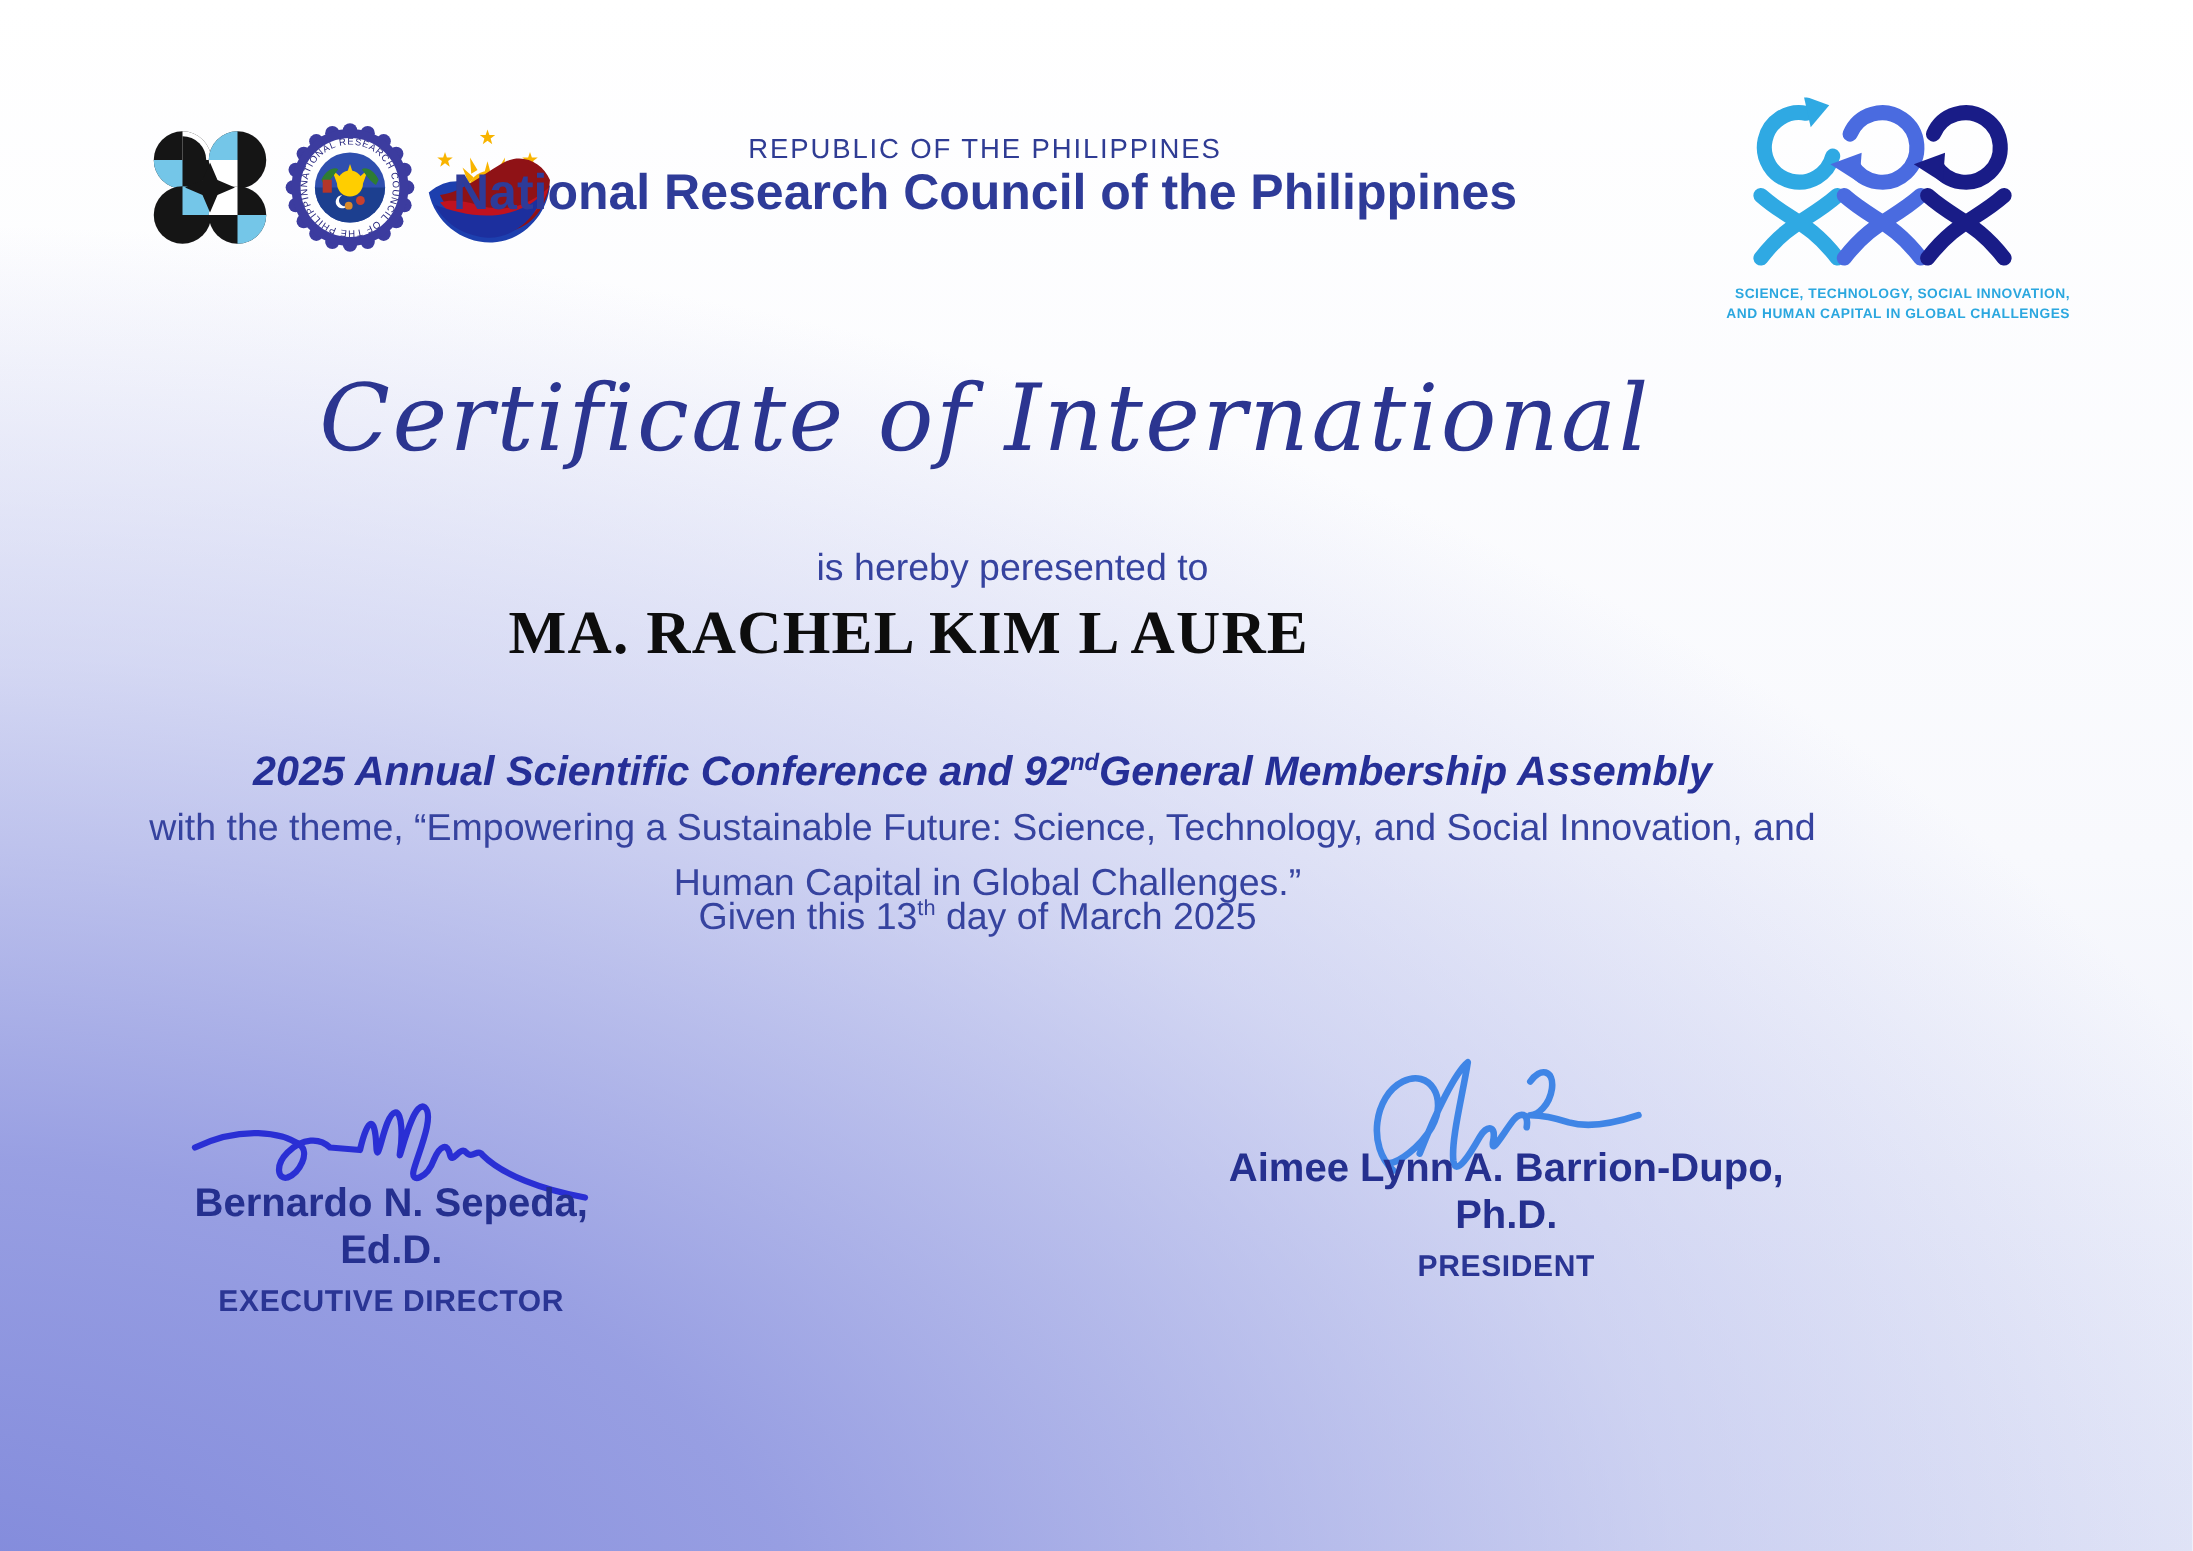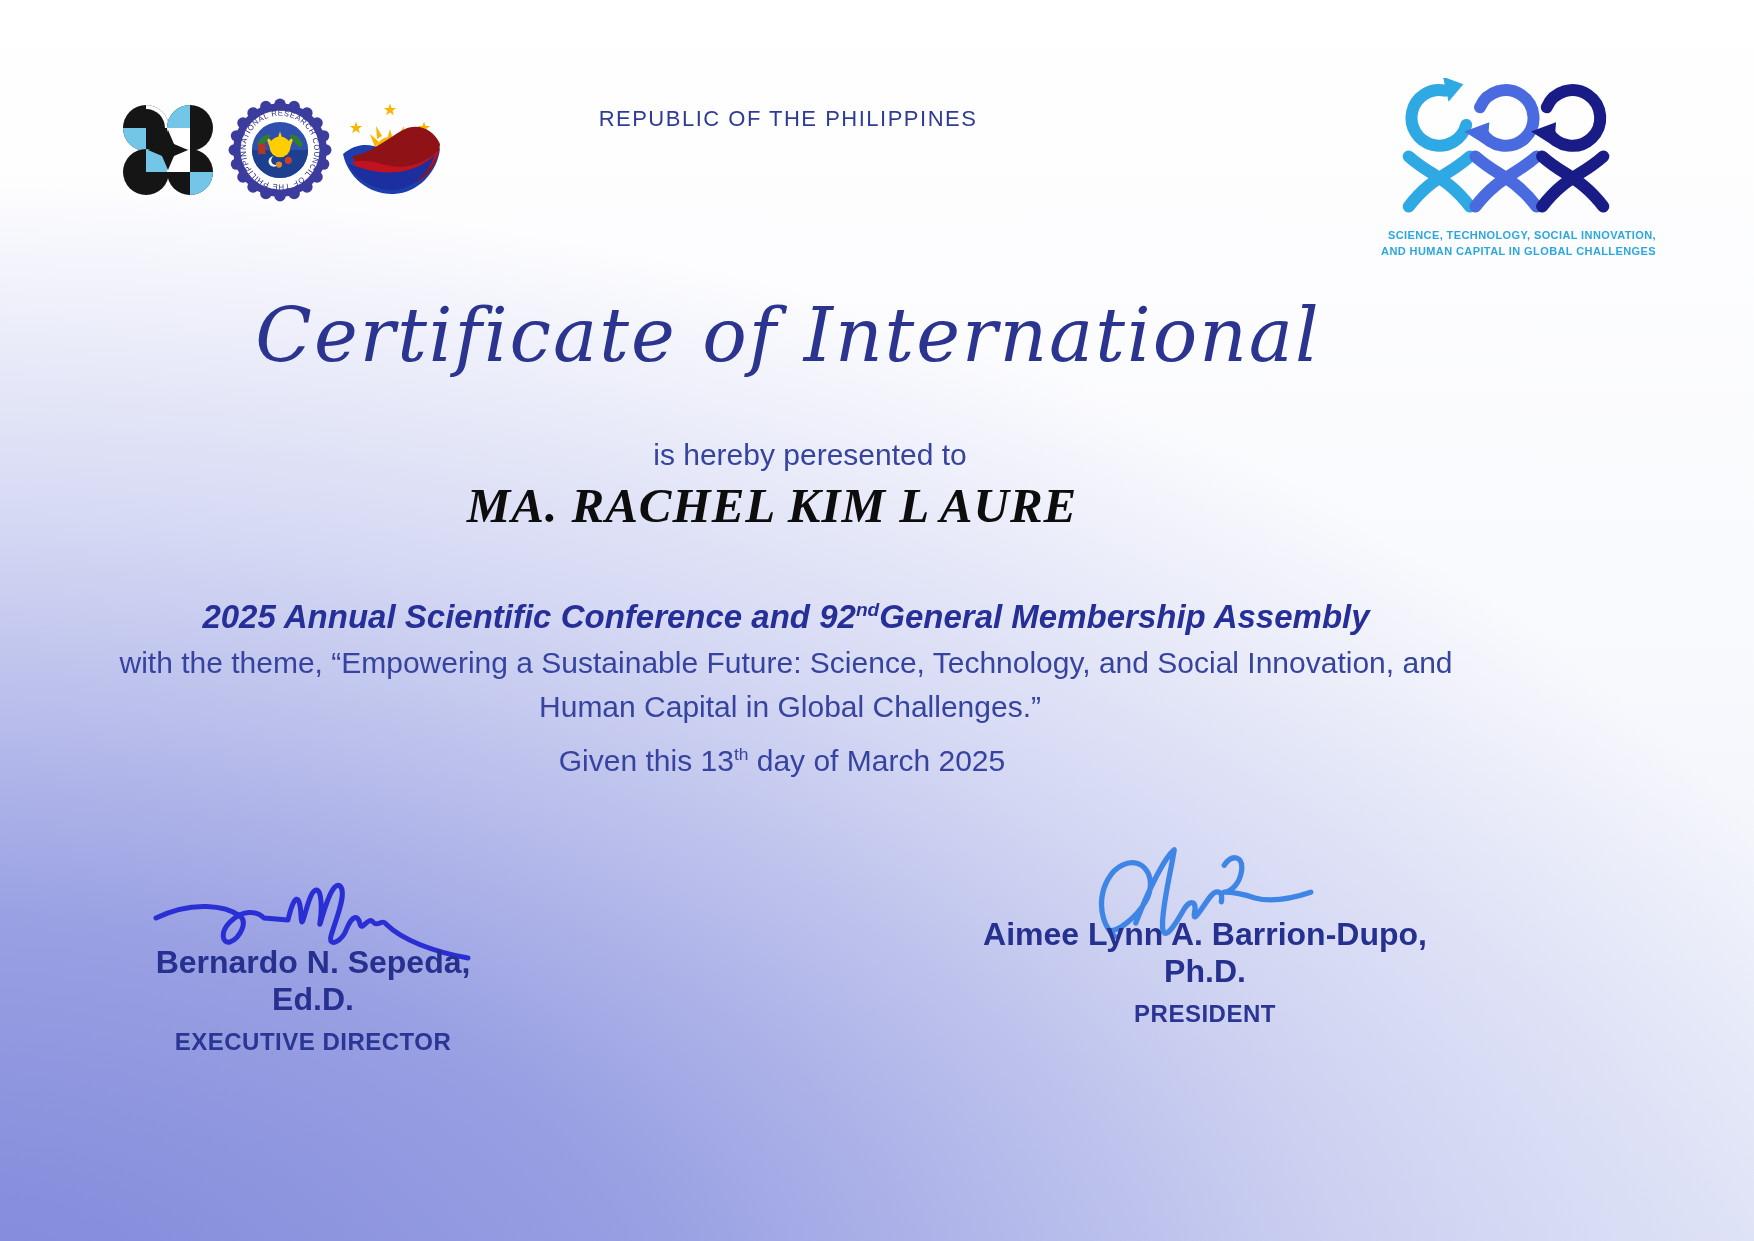--- a/index.html
+++ b/index.html
@@ -24,29 +24,29 @@
   .hdr-council { font-size:40px; font-weight:700; color:#2e3b98; }
 
   .logo-right { position:absolute; left:1356px; top:78px; width:300px; text-align:right; }
   .logo-right svg { display:block; margin:0 auto; }
   .tagline { margin-top:8px; color:#2ba7df; font-size:11px; font-weight:700; letter-spacing:0.4px; line-height:1.45; }
 
   
   .title { left:788px; top:292px; font-family:"DejaVu Serif", serif; font-style:italic; font-weight:400;
            font-size:74px; color:#2b3590; letter-spacing:2px; }
   .presented { left:810px; top:438px; font-size:31px; color:#36439f; }
-  .recipient { left:772px; top:477px; font-family:"Liberation Serif", serif; font-weight:700;
-               font-size:49px; color:#0d0d0d; letter-spacing:1px;font-style:italic; }
+  .recipient { left:727px; top:477px; font-family:"Liberation Serif", serif; font-weight:700;
+               font-size:49px; color:#0d0d0d; letter-spacing:1px; }
   .body-line { color:#36439f; font-size:30px; }
   .participation { left:790px; top:560px; }
   .event-line { left:786px; top:598px; font-size:33px; font-weight:700; font-style:italic; color:#252f97; }
   .event-line sup { font-size:0.58em; vertical-align:super; }
   .theme1 { left:786px; top:646px; }
   .theme2 { left:790px; top:690px; }
-  .date-line { left:782px; top:744px; }
+  .date-line { left:782px; top:716px; }
   .date-line sup, .sup-sm { font-size:0.58em; vertical-align:super; }
   .venue { left:790px; top:788px; }
 
   
   .sig-block { position:absolute; text-align:center; }
   .sig-left { left:128px; top:866px; width:370px; }
   .sig-right { left:955px; top:838px; width:500px; }
   .sig-scribble { display:block; margin:0 auto -22px auto; }
   .sig-right .sig-scribble { margin-bottom:-38px; }
   .sig-name { font-size:32px; font-weight:700; color:#25308f; }
@@ -133,20 +133,21 @@
         <path d="M1,54 C20,38 38,46 55,57 C72,67 86,63 98,48 C96,72 76,93 52,94 C28,95 6,78 1,54 Z" fill="#1d3fae"></path>
         <path d="M98,44 C92,30 76,22 61,30 C46,38 28,54 10,56 C18,72 34,84 52,86 C78,88 96,70 98,44 Z" fill="#8f1216"></path>
         <path d="M97,50 C80,66 60,70 40,64 C28,60 16,60 10,62 C20,74 38,84 55,84 C76,83 92,68 97,50 Z" fill="#c1121f"></path>
         <path d="M6,64 C24,70 44,76 66,70 C80,66 88,60 93,54 C87,76 66,92 46,90 C28,88 13,78 6,64 Z" fill="#1c2f9e"></path>
       </g>
     </svg>
   </div>
 
   <div class="header-center abs-center">
     <div class="hdr-republic">REPUBLIC OF THE PHILIPPINES</div>
+    <div class="hdr-council">National Research Council of the Philippines</div>
   </div>
 
   <div class="logo-right">
     <svg width="252" height="142" viewBox="0 0 272 152">
       <g transform="translate(64,42)">
         <path d="M6,-29 A30,30 0 1 0 29,8" fill="none" stroke="#2fa9e3" stroke-width="13" stroke-linecap="round"></path>
         <path d="M26,-36 L4,-44 L10,-17 Z" fill="#2fa9e3"></path>
         <path d="M-33,42 C-8,64 8,64 33,96 M33,42 C8,64 -8,64 -33,96" fill="none" stroke="#2fa9e3" stroke-width="13" stroke-linecap="round"></path>
       </g>
       <g transform="translate(136,42)">

